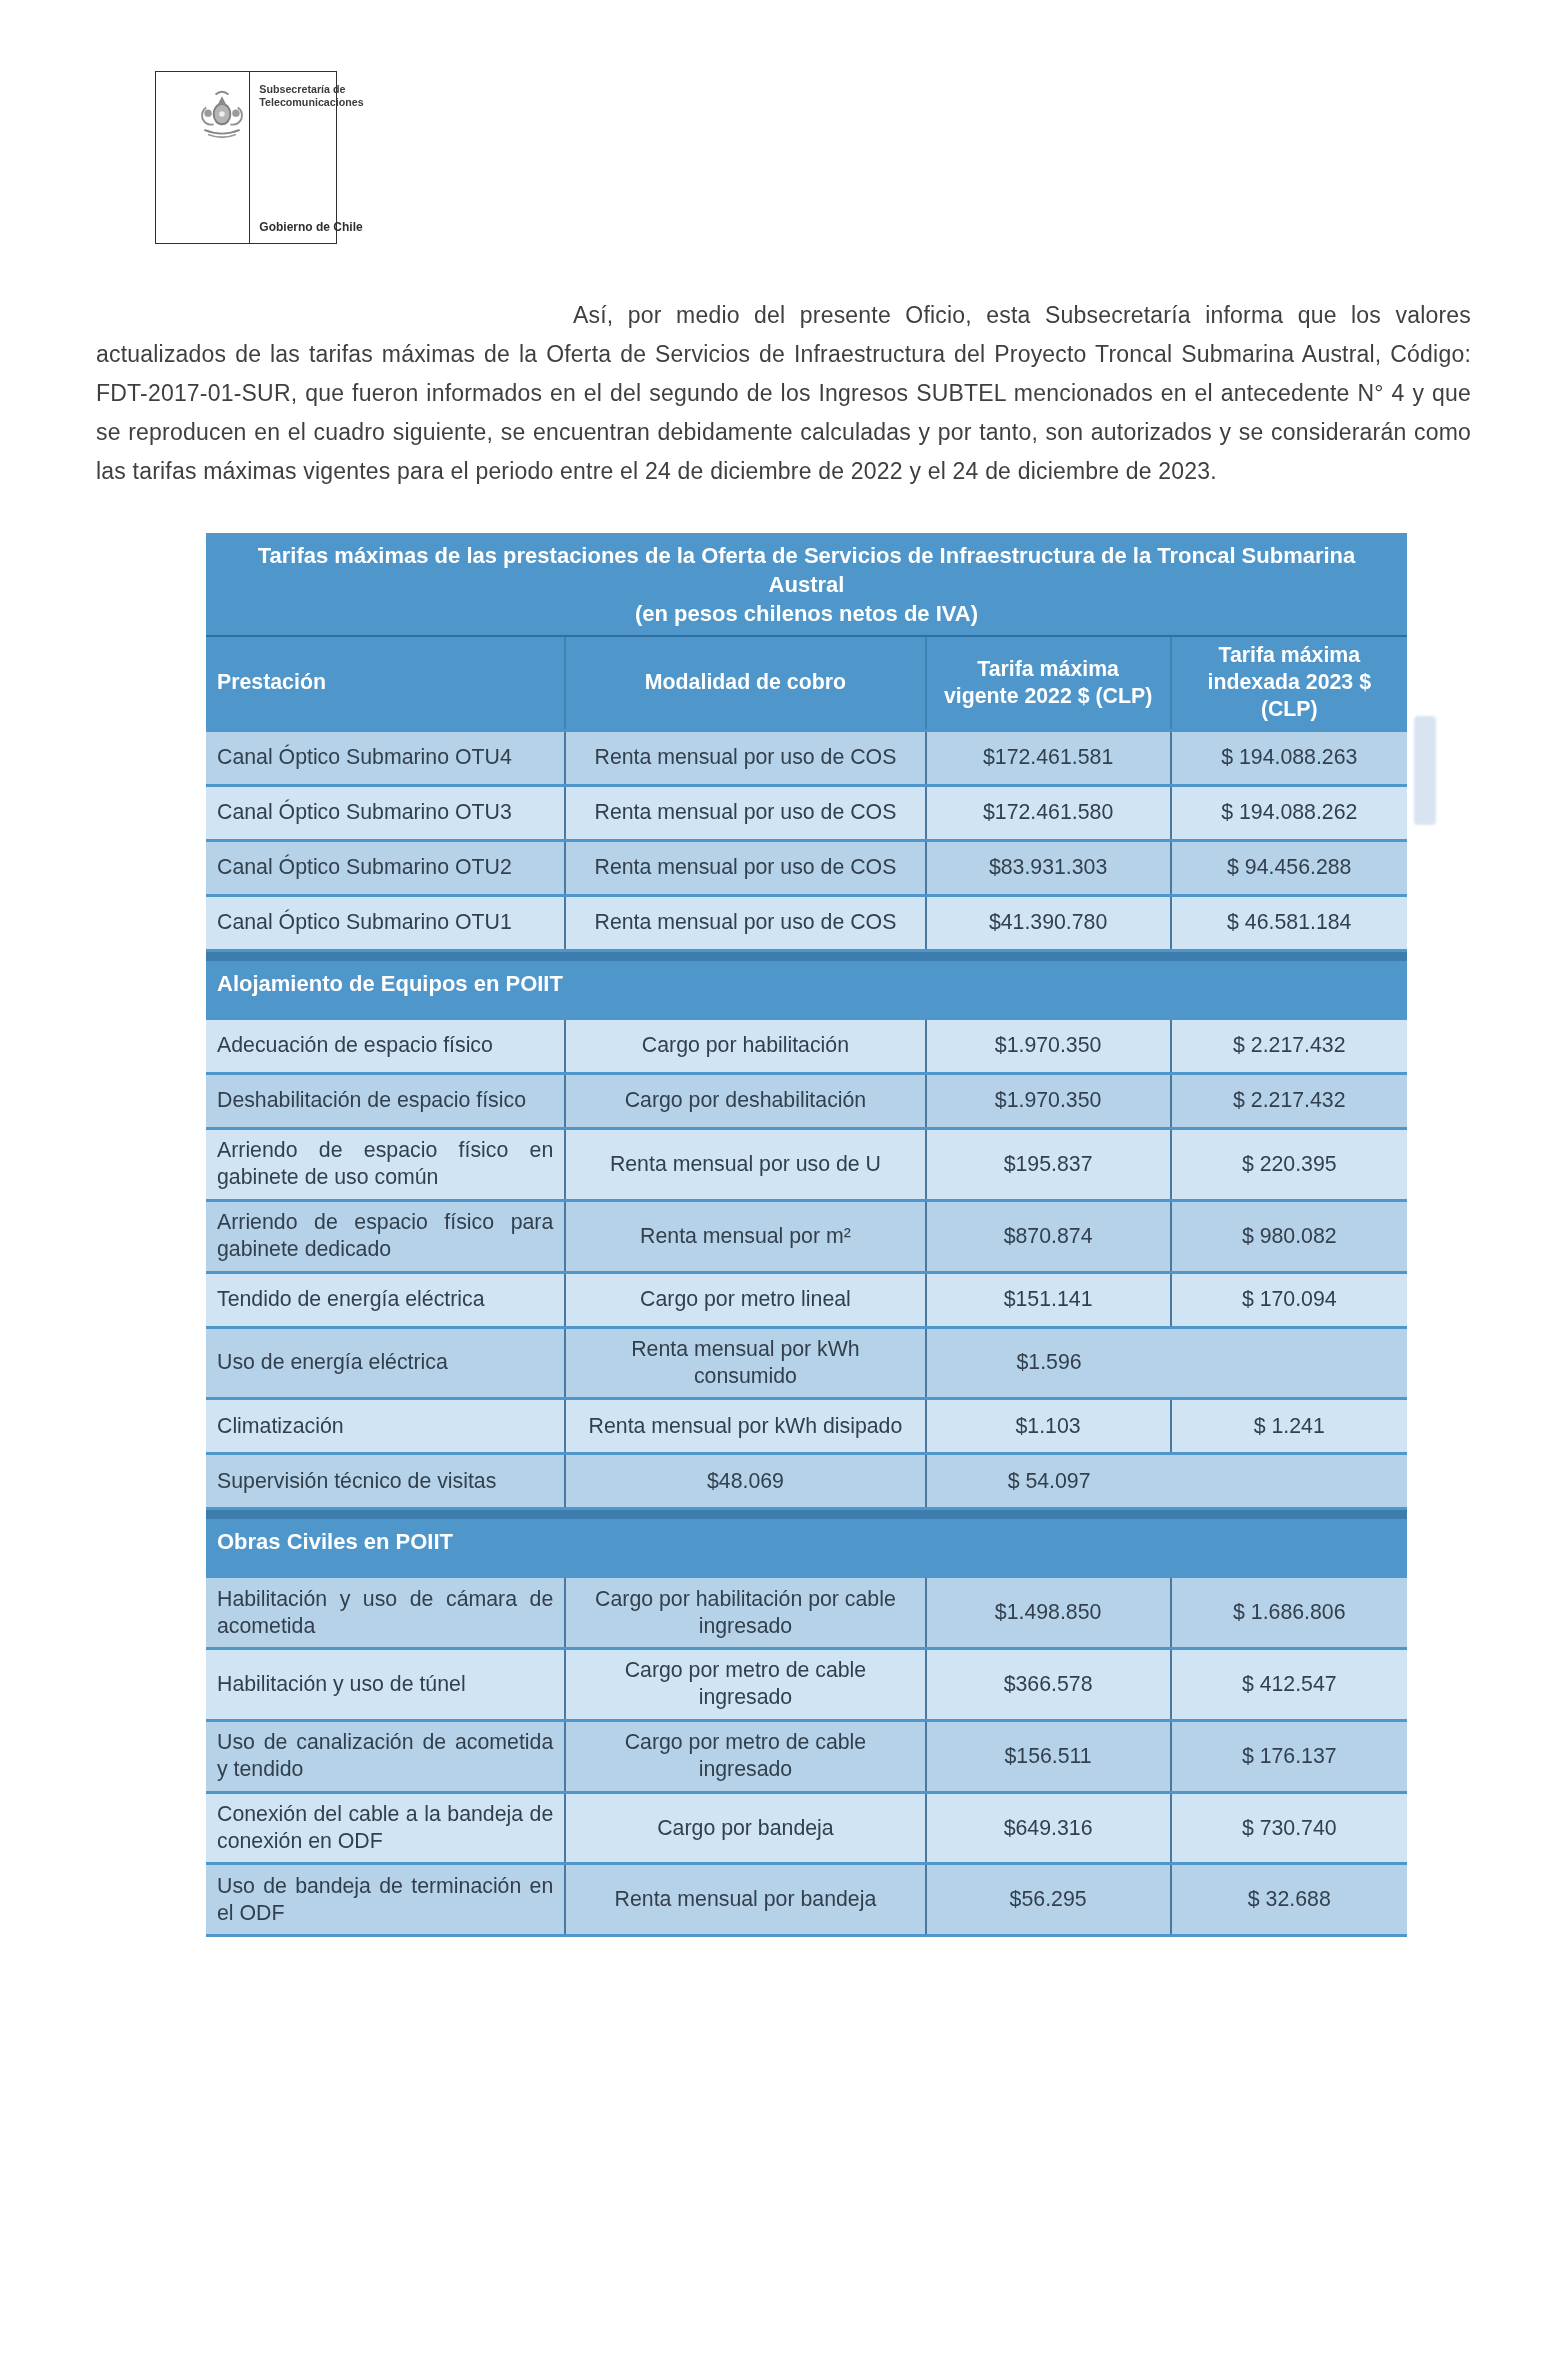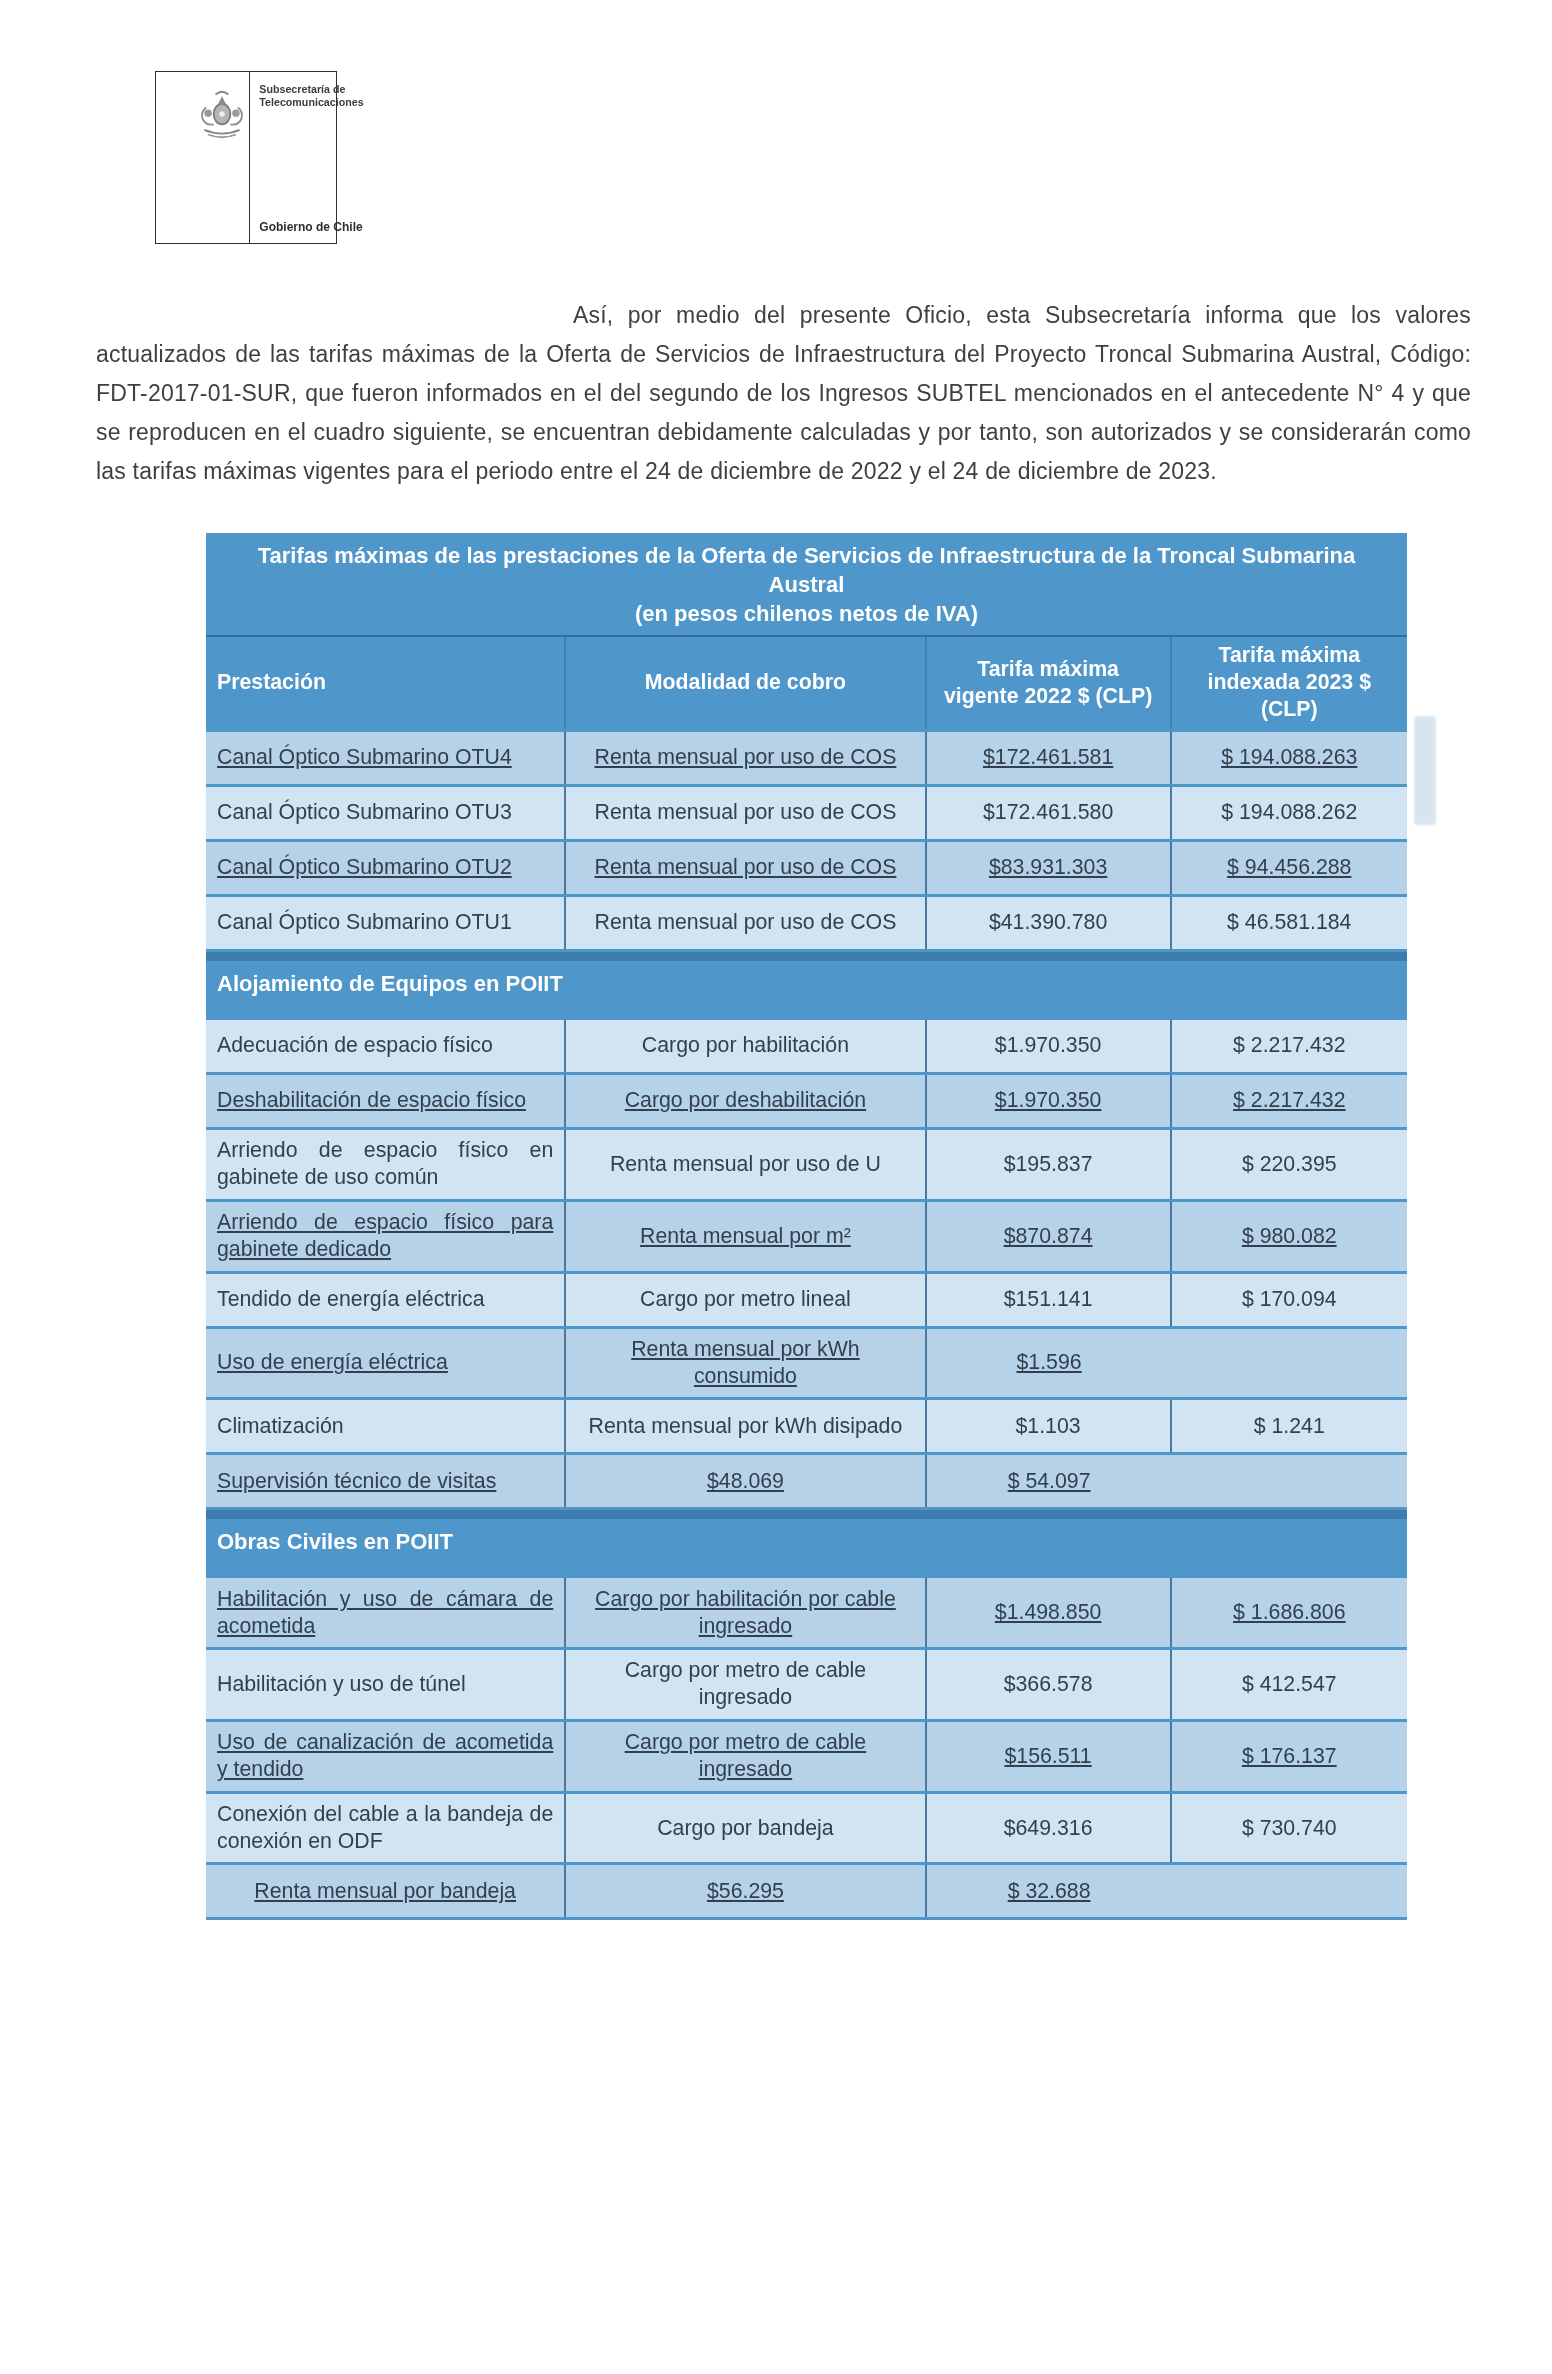--- a/index.html
+++ b/index.html
@@ -40,21 +40,21 @@
   .grid-row{display:grid;grid-template-columns:30% 30% 20.4% 19.6%;}
   .header-row{background:#4f96ca;color:#fff;font-weight:bold;}
   .header-cell{
     padding:5.6px 11px;min-height:59px;display:flex;align-items:center;justify-content:center;
     text-align:center;border-right:2.8px solid #3f82b2;line-height:27px;box-sizing:border-box;
   }
   .header-cell:first-child{justify-content:flex-start;text-align:center;}
   .header-cell:last-child{border-right:none;}
 
   .t-row{border-top:3.7px solid #4f96ca;}
-  .row-dark{background:#b5d2e9;text-decoration:underline;}
+  .row-dark{background:#b5d2e9;}
   .row-light{background:#d0e4f3;}
   .cell{
     padding:7.4px 11px;min-height:52px;display:flex;align-items:center;
     border-right:2.8px solid #4a789f;line-height:27px;box-sizing:border-box;
   }
   .cell:last-child{border-right:none;}
   .cell-prestacion span{display:block;width:100%;text-align:justify;text-align-last:left;}
   .cell-modalidad,.cell-value{justify-content:center;}
   .cell-modalidad span,.cell-value span{display:block;width:100%;text-align:center;}
 
@@ -331,20 +331,23 @@
           <span>Cargo por bandeja</span>
         </div>
     <div class="cell cell-value">
           <span>$649.316</span>
         </div>
     <div class="cell cell-value">
           <span>$ 730.740</span>
         </div>
   </div>
       <div class="grid-row t-row row-dark">
+    <div class="cell cell-prestacion">
+          <span>Uso de bandeja de terminación en el ODF</span>
+        </div>
     <div class="cell cell-modalidad">
           <span>Renta mensual por bandeja</span>
         </div>
     <div class="cell cell-value">
           <span>$56.295</span>
         </div>
     <div class="cell cell-value">
           <span>$ 32.688</span>
         </div>
   </div>

